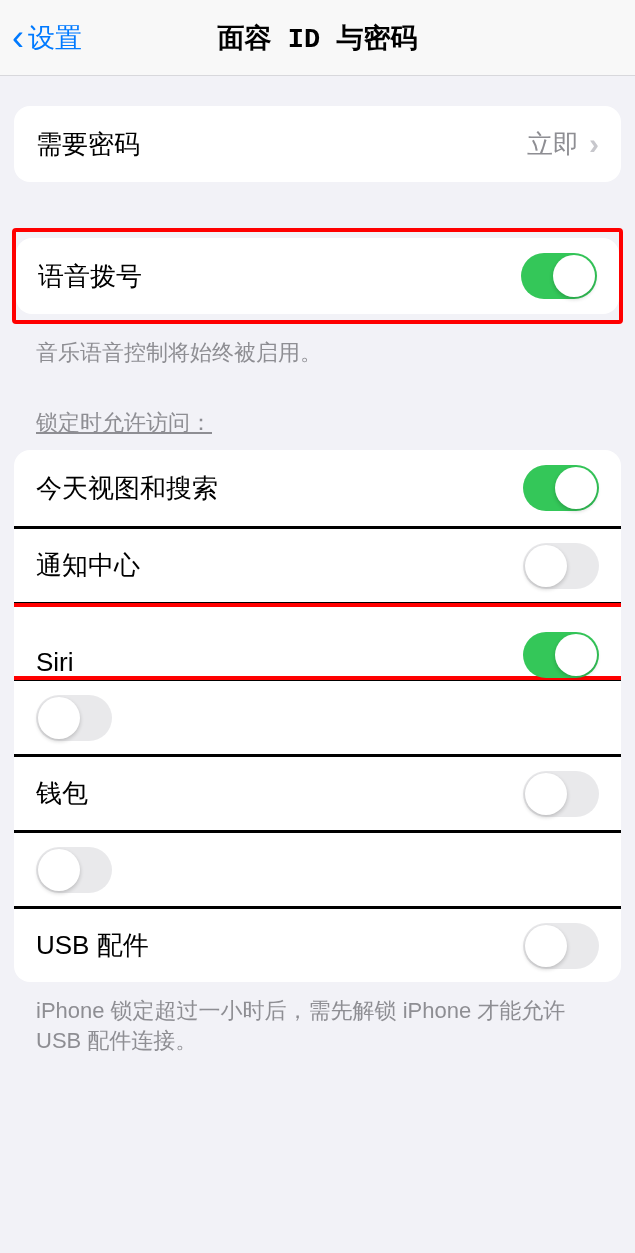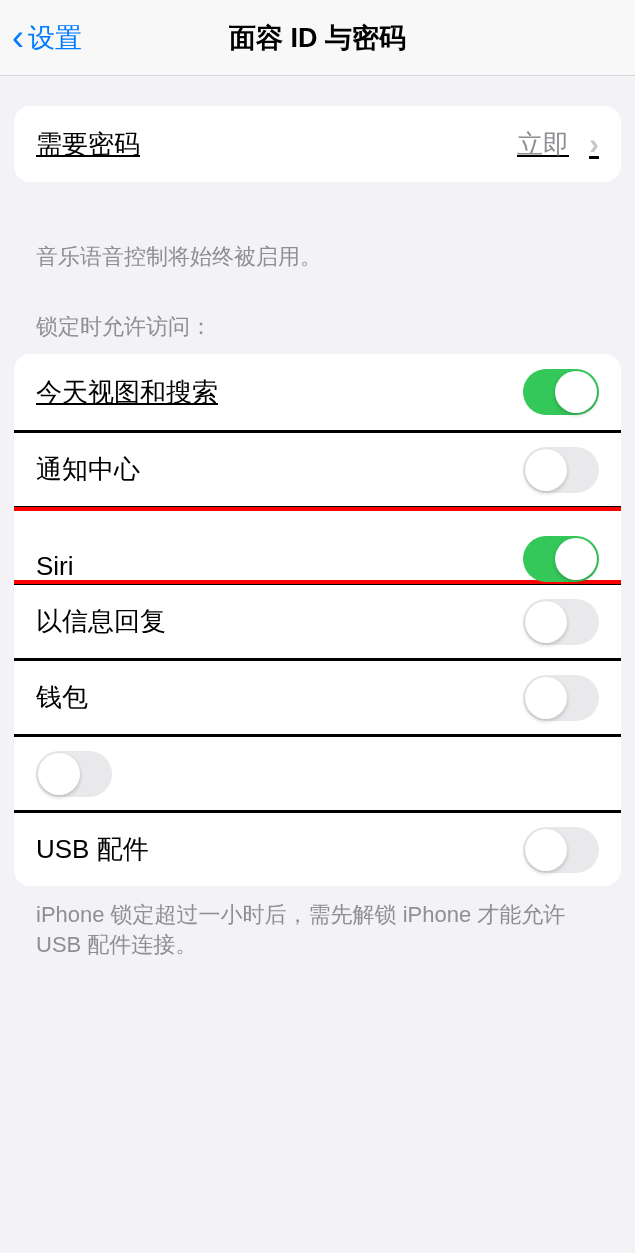--- a/index.html
+++ b/index.html
@@ -35,68 +35,69 @@
       font-weight: 400;
       margin-right: 4px;
     }
     .header-title {
       position: absolute;
       left: 50%;
       transform: translateX(-50%);
       font-size: 27px;
       font-weight: 600;
       color: #000;
+      font-family: Liberation Mono, monospace;
     }
     .content {
       padding: 30px 14px 0 14px;
     }
     .group {
       background: #fff;
       border-radius: 16px;
       overflow: hidden;
     }
     .row {
       display: flex;
       align-items: center;
       justify-content: space-between;
       padding: 0 22px;
       min-height: 76px;
       border-top: 3px solid #000000;
     }
     .row:first-child {
       border-top: none;
-      text-decoration: underline;
     }
     .row-label {
       font-size: 26px;
       color: #000;
     }
     .row-right {
       display: flex;
       align-items: center;
-      gap: 20px;
+      gap: 10px;
     }
     .row-value {
       font-size: 26px;
       color: #8e8e93;
     }
     .chevron-right {
       color: #c7c7cc;
       font-size: 30px;
       font-weight: 600;
     }
     .footer-text {
       font-size: 22px;
       color: #8e8e93;
       padding: 14px 22px 0 22px;
     }
     .section-header {
       font-size: 22px;
       color: #8e8e93;
       padding: 40px 22px 12px 22px;
+      text-decoration: underline;
     }
     .toggle {
       width: 76px;
       height: 46px;
       border-radius: 23px;
       position: relative;
       cursor: pointer;
       flex-shrink: 0;
     }
     .toggle.on {
@@ -150,20 +151,30 @@
       <span class="row-label">需要密码</span>
       <div class="row-right">
         <span class="row-value">立即</span>
         <span class="chevron-right">›</span>
       </div>
     </div>
   </div>
 
   <div class="gap-before-group2"></div>
 
+  <div class="highlight-box">
+    <div class="group group-hl">
+      <div class="row">
+        <span class="row-label">语音拨号</span>
+        <div class="toggle on">
+          <div class="toggle-knob"></div>
+        </div>
+      </div>
+    </div>
+  </div>
 
   <div class="footer-text">音乐语音控制将始终被启用。</div>
 
   <div class="section-header">锁定时允许访问：</div>
 
   <div class="group">
     <div class="row">
       <span class="row-label">今天视图和搜索</span>
       <div class="toggle on">
           <div class="toggle-knob"></div>
@@ -176,21 +187,20 @@
         </div>
     </div>
     <div class="row" style="position:relative;align-items:flex-end;">
       <div style="position:absolute;left:-4px;right:-4px;top:-2px;bottom:-2px;border:4px solid #ff0000;border-radius:4px;pointer-events:none;"></div>
       <span class="row-label">Siri</span>
       <div class="toggle on">
           <div class="toggle-knob"></div>
         </div>
     </div>
     <div class="row">
-      <span class="row-label">以信息回复</span>
       <div class="toggle off">
           <div class="toggle-knob"></div>
         </div>
     </div>
     <div class="row">
       <span class="row-label">钱包</span>
       <div class="toggle off">
           <div class="toggle-knob"></div>
         </div>
     </div>

